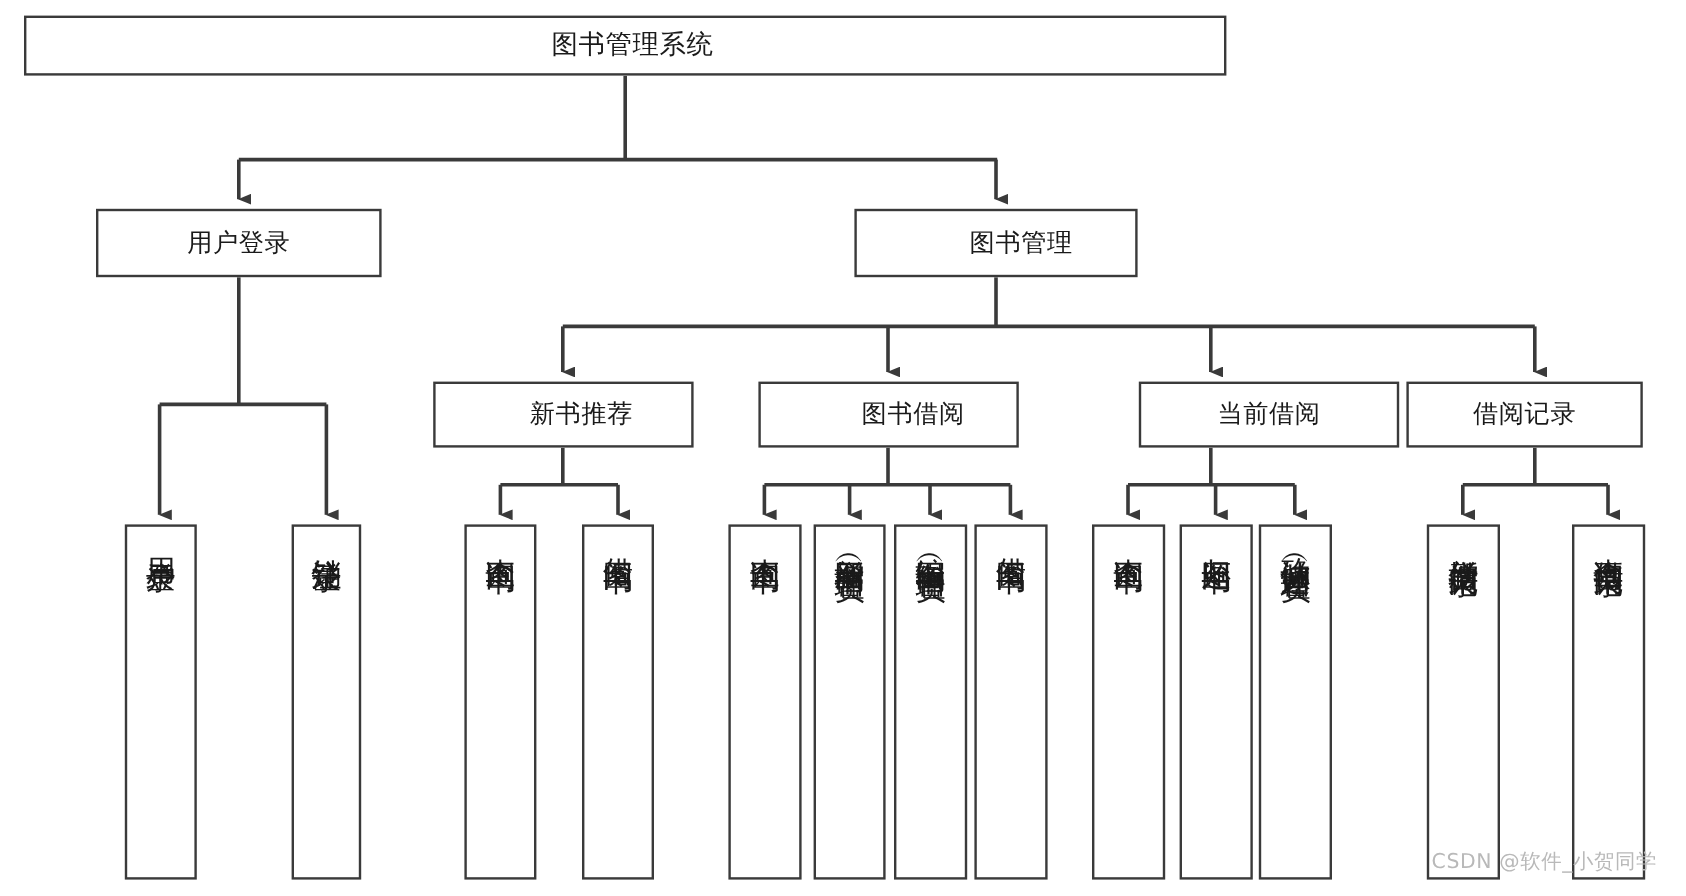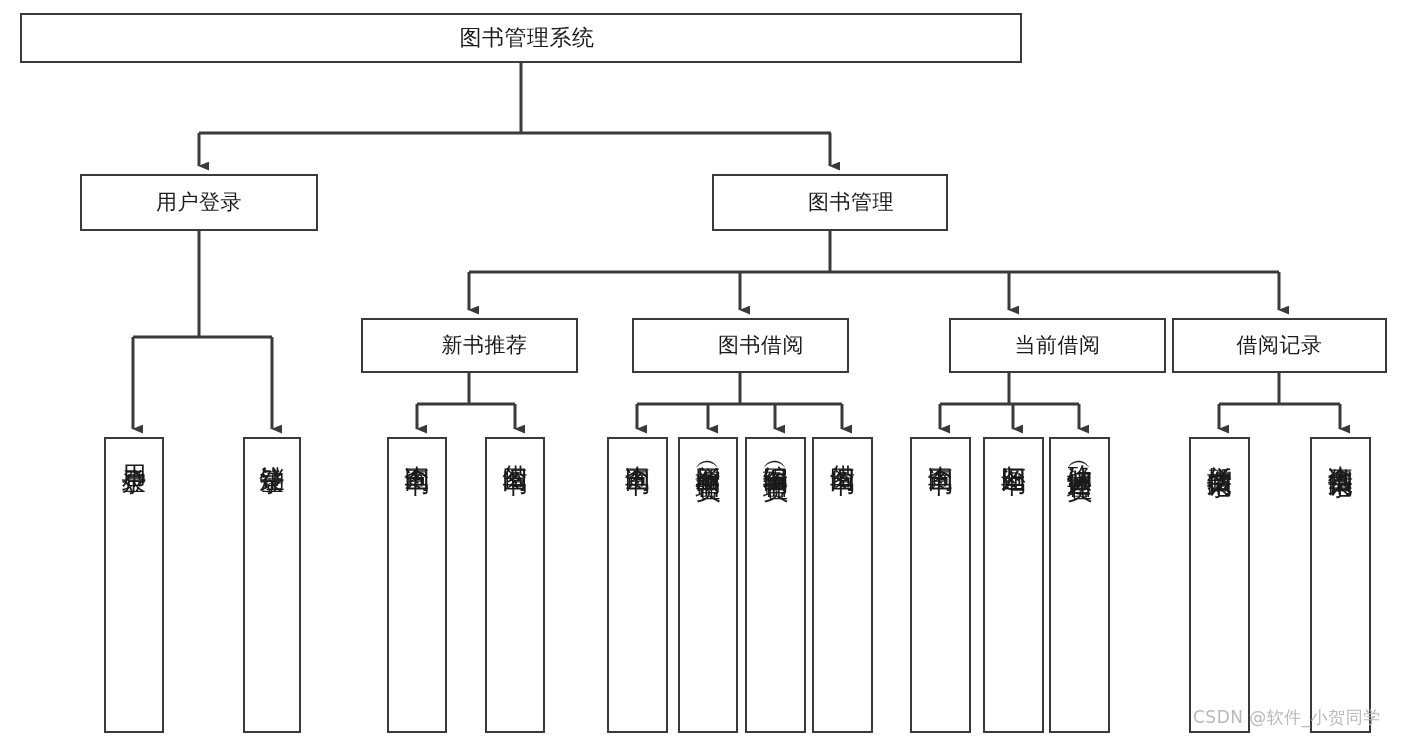--- a/index.html
+++ b/index.html
@@ -140,21 +140,21 @@
 
   <div class="node horiz" style="left:361px; top:318px; width:217px; height:55px;padding-left:30px;">
     <span class="label">新书推荐</span>
   </div>
   <div class="node horiz" style="left:632px; top:318px; width:217px; height:55px;padding-left:41px;">
     <span class="label">图书借阅</span>
   </div>
   <div class="node horiz" style="left:901px; top:318px; width:217px; height:55px;margin-left:48px;">
     <span class="label">当前借阅</span>
   </div>
-  <div class="node horiz" style="left:1172px; top:318px; width:215px; height:55px;">
+  <div class="node horiz" style="left:1172px; top:318px; width:197px; height:55px;">
     <span class="label">借阅记录</span>
   </div>
 
   <div class="node vert" style="left:104px; top:437px; width:60px; height:296px;">
     <span class="label">用户登录</span>
   </div>
   <div class="node vert" style="left:243px; top:437px; width:58px; height:296px;">
     <span class="label">注销登录</span>
   </div>
 

